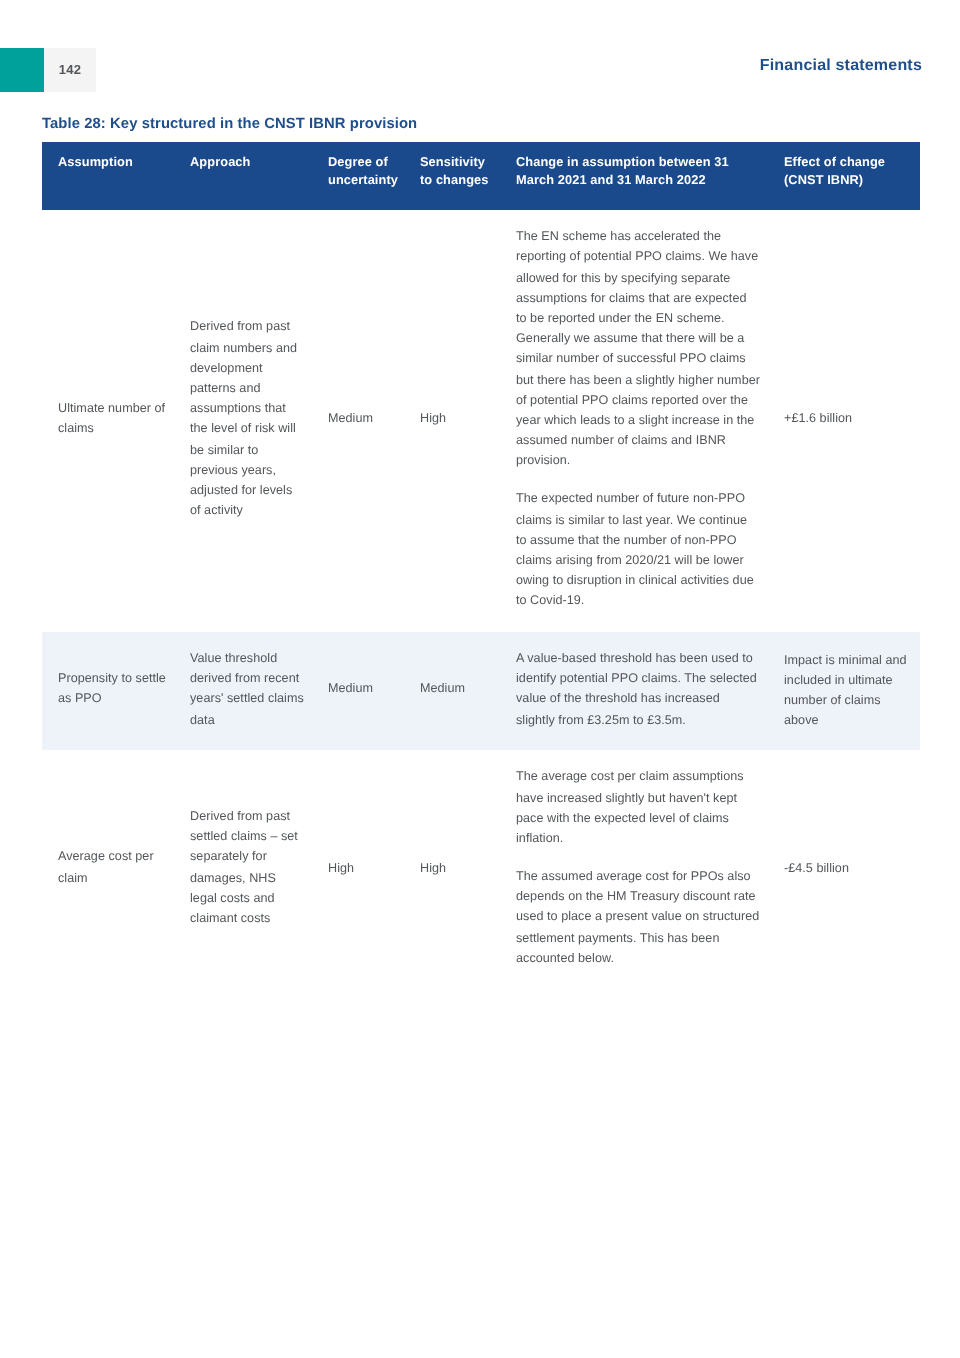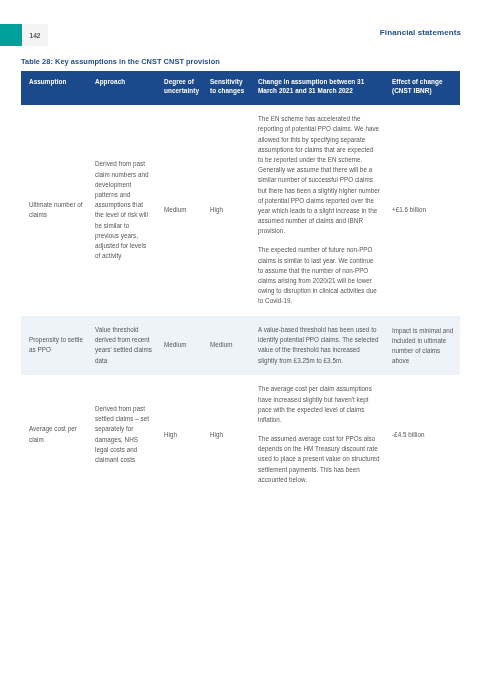--- a/index.html
+++ b/index.html
@@ -130,21 +130,21 @@
 <div class="page-header">
   <div class="folio-block">
     <div class="folio-tab"></div>
     <div class="folio-box">
       <span class="folio-number">142</span>
     </div>
   </div>
   <div class="header-title">Financial statements</div>
 </div>
 
-<div class="table-caption">Table 28: Key assumptions in the CNST CNST provision</div>
+<div class="table-caption">Table 28: Key structured in the CNST IBNR provision</div>
 
 <table class="data-table">
   <colgroup>
     <col class="c-assumption">
     <col class="c-approach">
     <col class="c-degree">
     <col class="c-sensitivity">
     <col class="c-change">
     <col class="c-effect">
   </colgroup>

